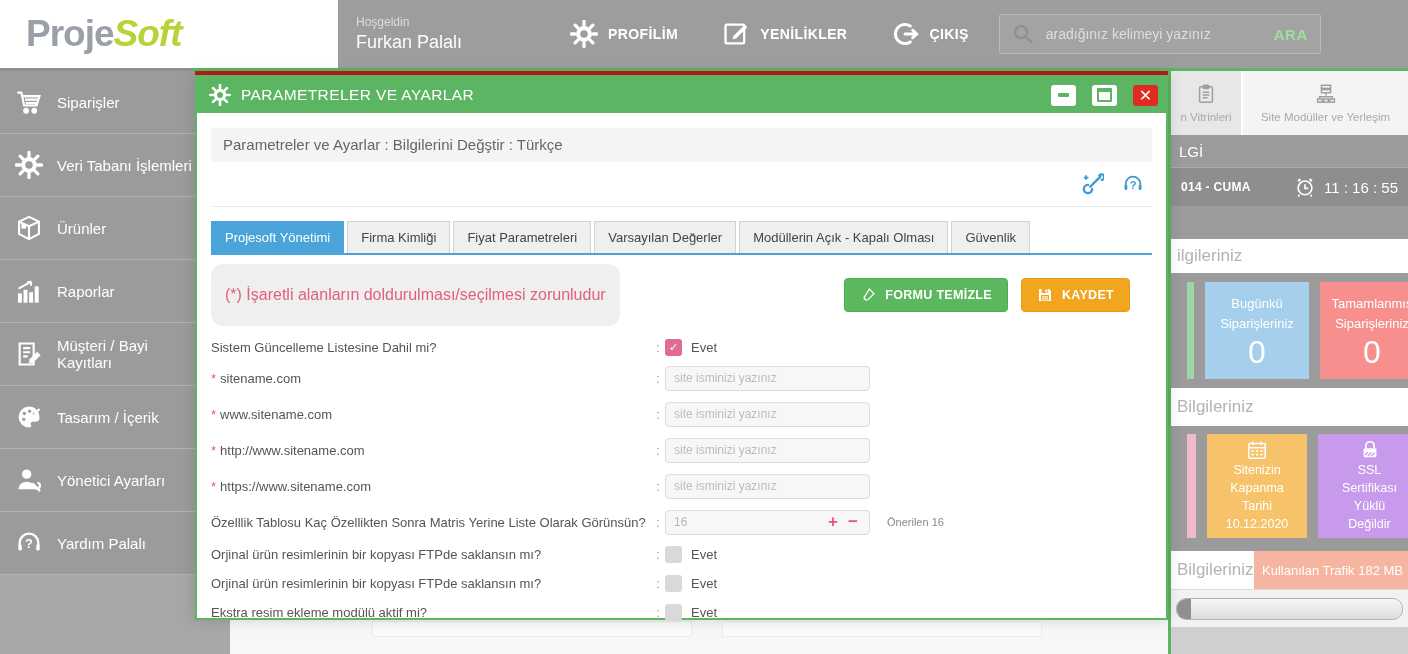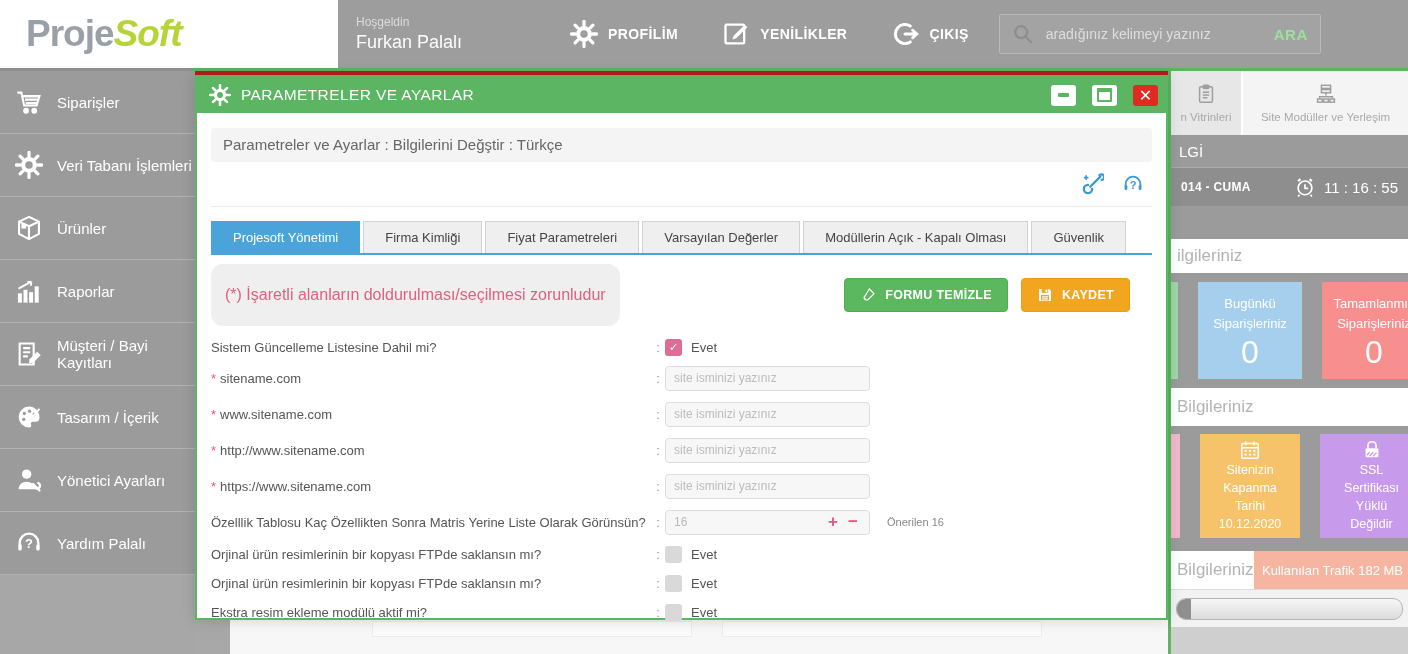--- a/index.html
+++ b/index.html
@@ -35,21 +35,21 @@
   .rp-tabs{height:64px;display:flex;background:#ededed;}
   .rp-tab{display:flex;flex-direction:column;align-items:center;justify-content:center;gap:6px;color:#a9a9a9;font-size:11.5px;cursor:pointer;}
   .rp-tab1{flex:0 0 70px;background:#e7e7e7;}
   .rp-tab2{flex:1;background:#f4f4f4;border-left:2px solid #fff;}
   .rp-sechead{height:32px;background:#9b9b9b;color:#fff;font-size:15px;display:flex;align-items:center;padding-left:8px;border-bottom:1px solid #ababab;}
   .rp-datetime{height:38px;background:#8e8e8e;color:#fff;display:flex;align-items:center;justify-content:space-between;padding:0 10px;}
   .rp-date{font-size:12px;font-weight:bold;letter-spacing:.3px;}
   .rp-time{display:flex;align-items:center;gap:8px;font-size:15px;}
   .rp-fill{height:33px;background:#9b9b9b;}
   .rp-whitebar{height:34px;background:#fff;color:#b3b3b3;font-size:17px;display:flex;align-items:center;padding-left:6px;}
-  .rp-cards{height:115px;background:#9b9b9b;display:flex;align-items:center;gap:20px;padding-left:0;}
+  .rp-cards{height:115px;background:#9b9b9b;display:flex;align-items:center;gap:11px;padding-left:16px;}
   .rp-sliver{width:7px;height:97px;flex:none;}
   .card{width:104px;height:97px;color:#fff;text-align:center;display:flex;flex-direction:column;align-items:center;justify-content:center;flex:none;}
   .card .c-l{font-size:13px;line-height:20px;}
   .card .c-v{font-size:32px;line-height:32px;margin-top:2px;}
   .card2{width:100px;height:104px;color:#fff;text-align:center;display:flex;flex-direction:column;align-items:center;justify-content:center;flex:none;}
   .card2 .c-l{font-size:12.5px;line-height:18px;}
   .rp-whitebar3{height:38px;background:#fff;color:#b3b3b3;font-size:17px;display:flex;align-items:center;padding-left:6px;}
   .traffic-badge{margin-left:auto;width:158px;height:38px;background:#f5b5a1;color:#fff;font-size:13px;display:flex;align-items:center;justify-content:center;flex:none;}
   .rp-progress-strip{height:37px;background:#f2f2f2;display:flex;align-items:center;padding:0 5px;border-top:1px solid #dcdcdc;}
   .rp-progress{position:relative;width:100%;height:20px;border:1px solid #b5b5b5;border-radius:10px;background:linear-gradient(#f7f7f7,#dcdcdc);overflow:hidden;}
@@ -69,21 +69,21 @@
   .winbtn-min,.winbtn-max{background:#fff;}
   .winbtn-min::before{content:"";width:11px;height:4px;background:#5bb562;border-radius:1px;}
   .winbtn-max::before{content:"";width:11px;height:8px;border:2px solid #5bb562;border-top-width:4px;border-radius:1px;}
   .winbtn-close{background:#e02b20;color:#fff;font-size:16px;font-weight:bold;}
   .winbtn-close::before{content:"\2715";}
   .modal-body{padding:15px 14px 0 14px;}
   .modal-subtitle{background:#f4f4f4;border-radius:3px;height:34px;line-height:34px;padding-left:12px;color:#666;font-size:15px;}
   .toolrow{height:44px;display:flex;align-items:center;justify-content:flex-end;gap:18px;padding-right:8px;border-bottom:1px solid #ececec;}
   .toolrow .tool{cursor:pointer;}
   .mtabs{display:flex;gap:3px;margin-top:14px;}
-  .mtab{padding:8px 21px;font-size:13px;color:#444;background:#efefef;border:1px solid #d2d2d2;border-bottom:none;cursor:pointer;white-space:nowrap;}
+  .mtab{padding:8px 13px;font-size:13px;color:#444;background:#efefef;border:1px solid #d2d2d2;border-bottom:none;cursor:pointer;white-space:nowrap;}
   .mtab.active{background:#4aa4d9;border-color:#4aa4d9;color:#fff;}
   .mtabs-underline{height:2px;background:#4aa4d9;}
   .noterow{margin-top:9px;display:flex;align-items:center;}
   .note-pill{background:#efefef;border-radius:12px;padding:22px 14px;color:#e0607f;font-size:16px;}
   .btn{display:flex;align-items:center;gap:9px;border-radius:4px;color:#fff;font-size:12.5px;font-weight:bold;letter-spacing:.3px;padding:8px 15px;cursor:pointer;}
   .btn-clear{margin-left:auto;background:#5cb85e;border:1px solid #4cae4c;}
   .btn-save{margin-left:13px;margin-right:22px;background:#f2a51f;border:1px solid #eb9c0e;}
   .formarea{margin-top:8px;}
   .frow{display:flex;align-items:center;height:36px;}
   .frow.first{height:26px;}

